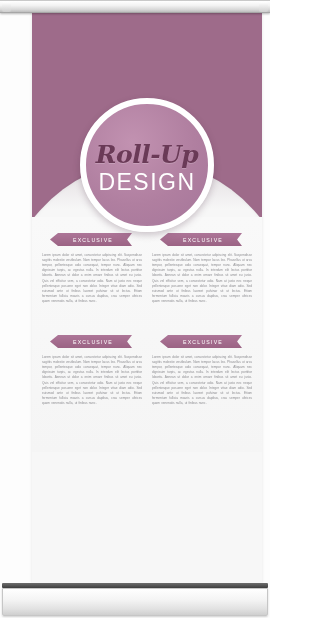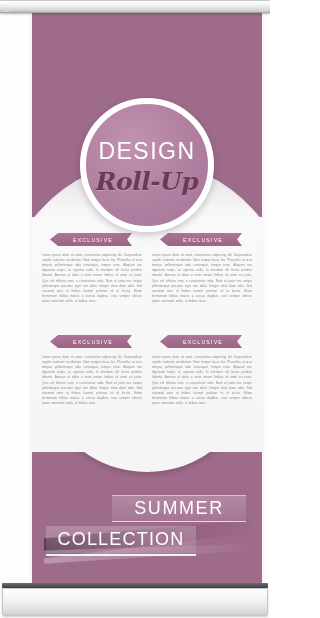--- a/index.html
+++ b/index.html
@@ -314,22 +314,22 @@
   </div>
 
   <div id="banner-sheet">
 
     <div id="header-panel">
       <div id="header-wave"></div>
       <div id="header-wave-shade"></div>
     </div>
 
     <div id="brand-circle">
+      <div id="brand-script">Roll-Up</div>
       <div id="brand-sub">DESIGN</div>
-      <div id="brand-script">Roll-Up</div>
     </div>
 
     <div id="content-band">
 
       <div class="copy-block-row" id="copy-row-1">
         <div class="copy-col">
           <div class="ribbon">
             <span class="ribbon-label">EXCLUSIVE</span>
           </div>
           <p class="copy-text">Lorem ipsum dolor sit amet, consectetur adipiscing elit. Suspendisse sagittis molestie vestibulum. Nam tempor lacus leo. Phasellus ut arcu tempor, pellentesque odio consequat, tempor nunc. Aliquam nec dignissim turpis, ac egestas nulla. In interdum elit lectus porttitor lobortis. Aenean ut dolor a enim ornare finibus sit amet eu justo. Quis vel efficitur sem, a consectetur odio. Nam at justo nec neque pellentesque posuere eget non dolor. Integer vitae diam odio. Sed euismod ante ut finibus laoreet pulvinar sit ut lectus. Etiam fermentum fullicia mauris a cursus dapibus, cras semper ultrices quam venenatis nulla, ut finibus nunc.</p>
@@ -352,36 +352,19 @@
         <div class="copy-col">
           <div class="ribbon">
             <span class="ribbon-label">EXCLUSIVE</span>
           </div>
           <p class="copy-text">Lorem ipsum dolor sit amet, consectetur adipiscing elit. Suspendisse sagittis molestie vestibulum. Nam tempor lacus leo. Phasellus ut arcu tempor, pellentesque odio consequat, tempor nunc. Aliquam nec dignissim turpis, ac egestas nulla. In interdum elit lectus porttitor lobortis. Aenean ut dolor a enim ornare finibus sit amet eu justo. Quis vel efficitur sem, a consectetur odio. Nam at justo nec neque pellentesque posuere eget non dolor. Integer vitae diam odio. Sed euismod ante ut finibus laoreet pulvinar sit ut lectus. Etiam fermentum fullicia mauris a cursus dapibus, cras semper ultrices quam venenatis nulla, ut finibus nunc.</p>
         </div>
       </div>
 
     </div>
 
-    <div id="footer-panel">
-      <div id="footer-dome"></div>
-
-      <div id="summer-plate">
-        <span id="summer-text">SUMMER</span>
-      </div>
-      <div id="summer-underline"></div>
-
-      <div id="footer-swoosh"></div>
-
-      <div id="collection-plate">
-        <span id="collection-text">COLLECTION</span>
-      </div>
-      <div id="collection-underline"></div>
-
-      <div id="footer-swoosh-2"></div>
-    </div>
 
   </div>
 
   <div id="base-lip"></div>
   <div id="base-body"></div>
 
 </div>
 
 </body></html>

